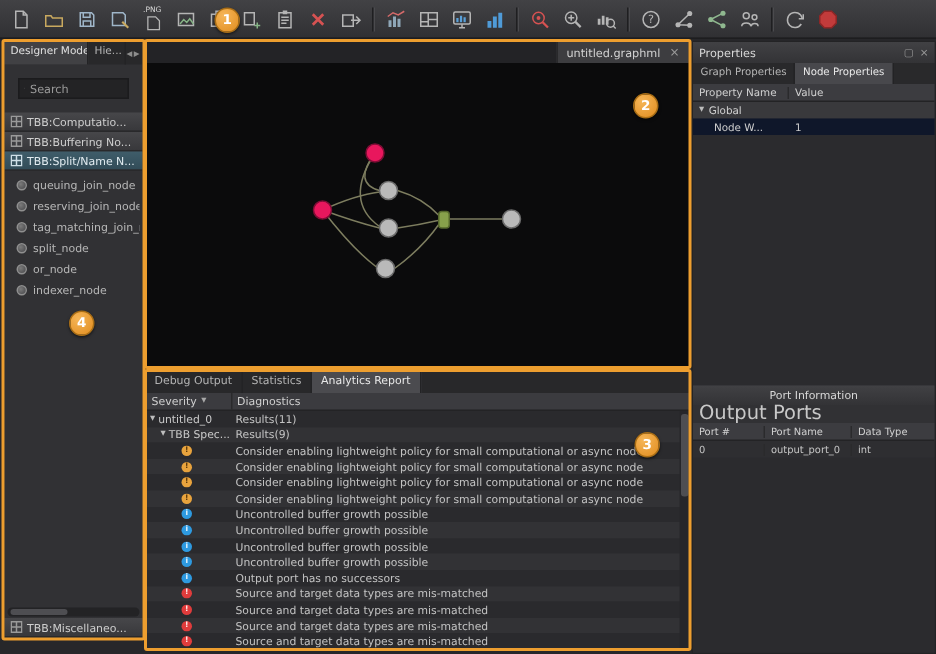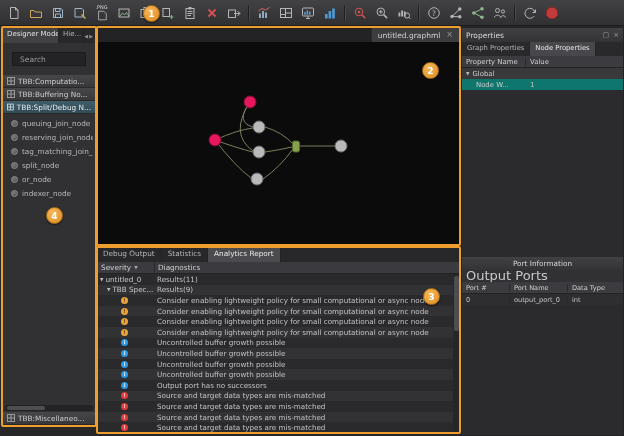--- a/index.html
+++ b/index.html
@@ -78,21 +78,21 @@
     background:#313134; border:1px solid #232325; display:flex; flex-direction:column; }
   .rp-title { height:14px; flex:none; background:linear-gradient(#414144,#333336); display:flex; align-items:center; padding:0 4px; font-size:7.5px; color:#d8d8d8; }
   .rp-title .wicons { margin-left:auto; display:flex; gap:4px; color:#9a9a9a; font-size:7px; }
   .rp-tabs { height:14px; flex:none; display:flex; background:#29292b; font-size:6.8px; color:#b5b5b5; }
   .rp-tab { padding:2px 5px; border-right:1px solid #232325; white-space:nowrap; }
   .rp-tab.sel { background:#48484c; color:#e8e8e8; }
   .rp-cols { height:12px; flex:none; display:flex; background:#3c3c40; border-bottom:1px solid #232325; font-size:6.9px; color:#d0d0d0; align-items:center; }
   .rp-col-name { width:64px; flex:none; padding-left:4px; border-right:1px solid #2a2a2c; }
   .rp-col-value { flex:1; padding-left:4px; }
   .rp-row-group { height:11px; flex:none; background:#39393c; display:flex; align-items:center; gap:3px; padding-left:4px; font-size:6.9px; color:#d2d2d2; }
-  .rp-row { height:11px; flex:none; display:flex; align-items:center; background:#0f766e; font-size:6.9px; color:#cdcdcd; }
+  .rp-row { height:11px; flex:none; display:flex; align-items:center; background:#0f172a; font-size:6.9px; color:#cdcdcd; }
   .rp-row .name { width:64px; flex:none; padding-left:14px; white-space:nowrap; overflow:hidden; }
   .rp-row .val { flex:1; padding-left:4px; }
   .props-empty { height:167px; flex:none; background:#2b2b2e; }
   .rp-section { height:13px; flex:none; background:linear-gradient(#414144,#333336); font-size:7.3px; color:#d8d8d8; text-align:center; line-height:13px; }
   .rp-sub { height:12px; flex:none; font-size:13px; color:#c8c8c8; padding-left:4px; line-height:12px; background:#313134; }
   .port-cols { height:12px; flex:none; display:flex; align-items:center; background:#3c3c40; border-bottom:1px solid #232325; font-size:6.6px; color:#d0d0d0; }
   .port-c1 { width:48px; flex:none; padding-left:4px; border-right:1px solid #2a2a2c; }
   .port-c2 { width:58px; flex:none; padding-left:4px; border-right:1px solid #2a2a2c; white-space:nowrap; overflow:hidden; }
   .port-c3 { flex:1; padding-left:4px; white-space:nowrap; overflow:hidden; }
   .port-row { height:11px; flex:none; display:flex; align-items:center; background:#2e2e31; font-size:6.6px; color:#c6c6c6; }
@@ -296,21 +296,21 @@
         <rect x="0.5" y="0.5" width="7" height="7" stroke="#9a9a9a" fill="none"></rect>
         <path d="M4 .5v7M.5 4h7" stroke="#9a9a9a"></path>
       </svg>
     <span>TBB:Buffering No...</span>
   </div>
   <div class="lp-group sel">
     <svg width="8" height="8" viewBox="0 0 8 8">
         <rect x="0.5" y="0.5" width="7" height="7" stroke="#cfe0e8" fill="none"></rect>
         <path d="M4 .5v7M.5 4h7" stroke="#cfe0e8"></path>
       </svg>
-    <span>TBB:Split/Debug N...</span>
+    <span>TBB:Split/Name N...</span>
   </div>
   <div class="lp-list">
     <div class="lp-item">
         <span class="node-dot"></span>
         <span>queuing_join_node</span>
       </div>
     <div class="lp-item">
         <span class="node-dot"></span>
         <span>reserving_join_node</span>
       </div>

